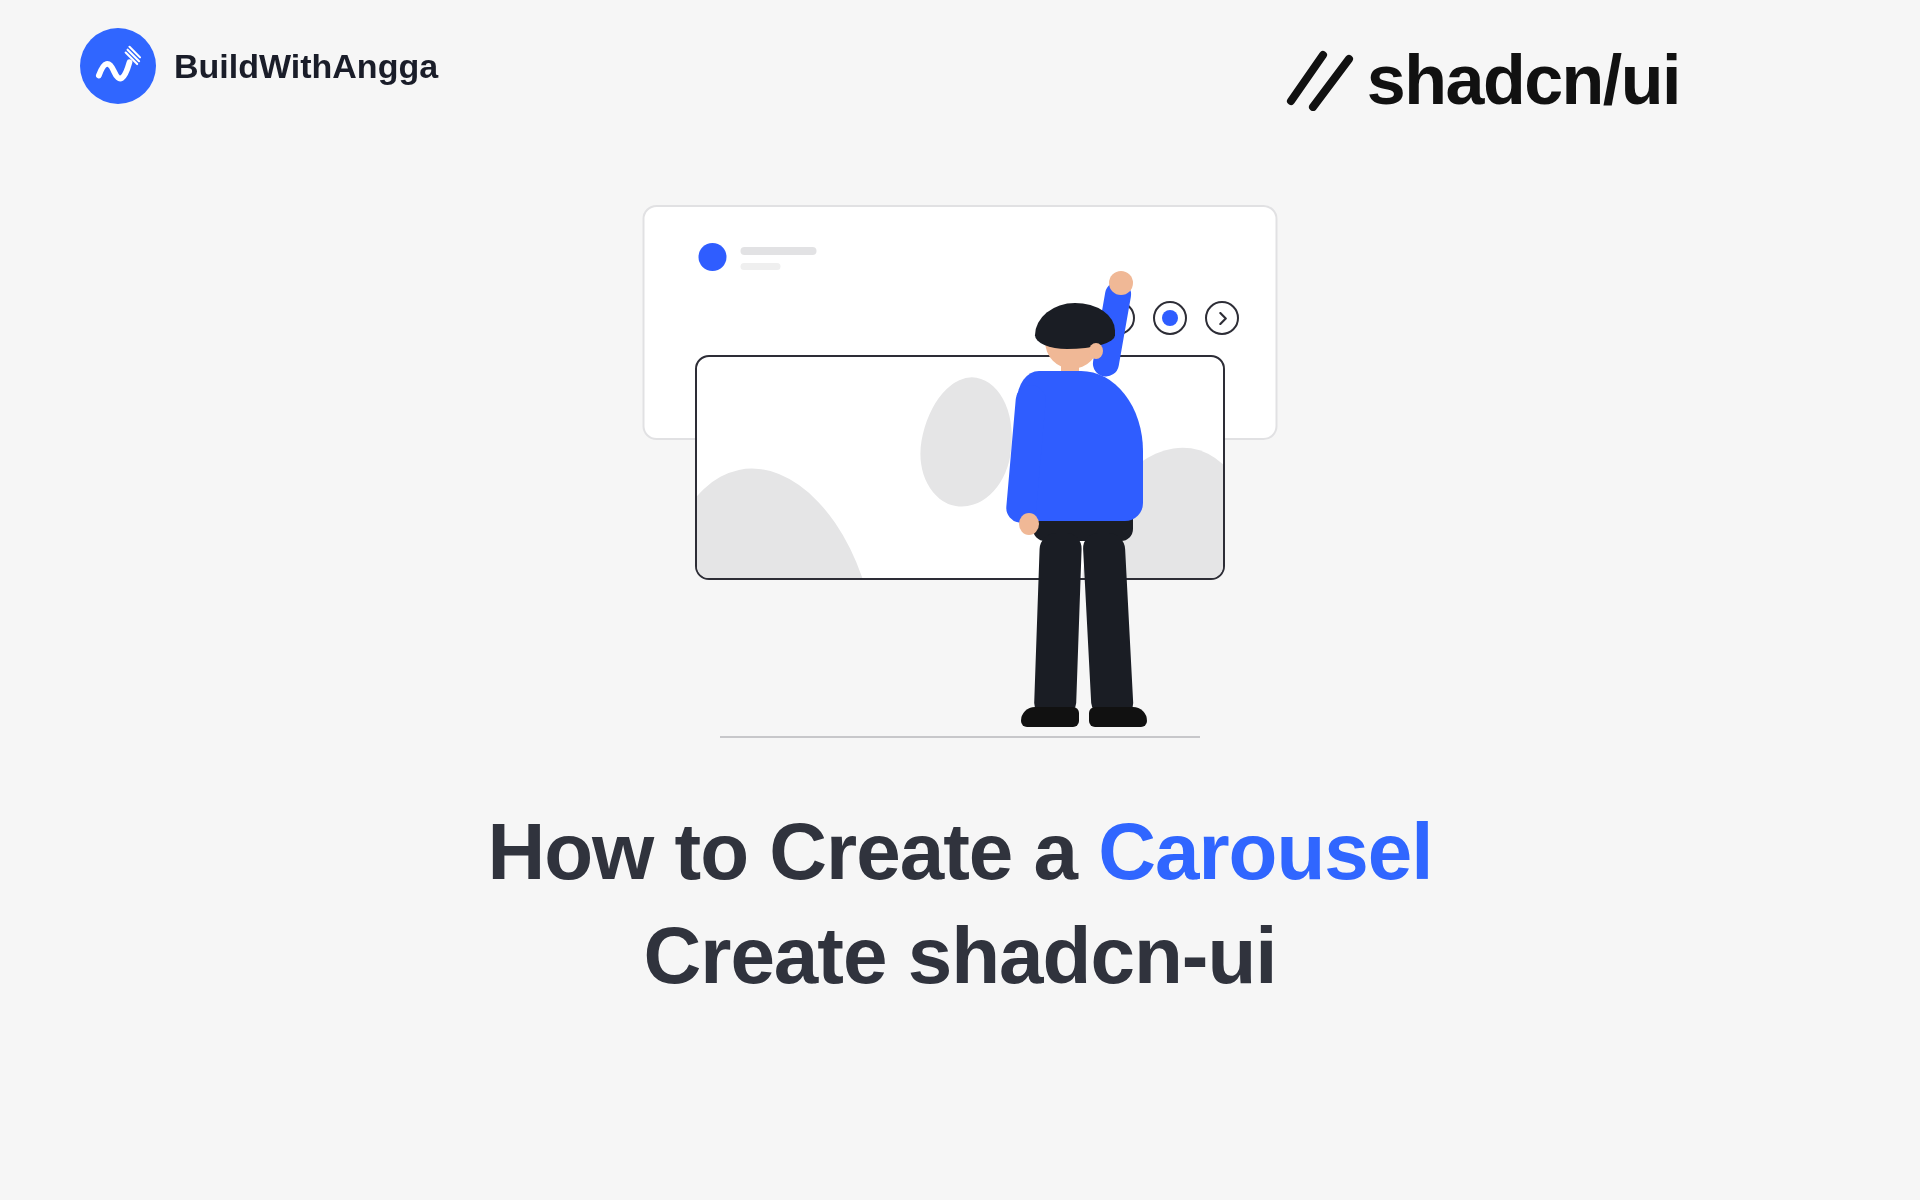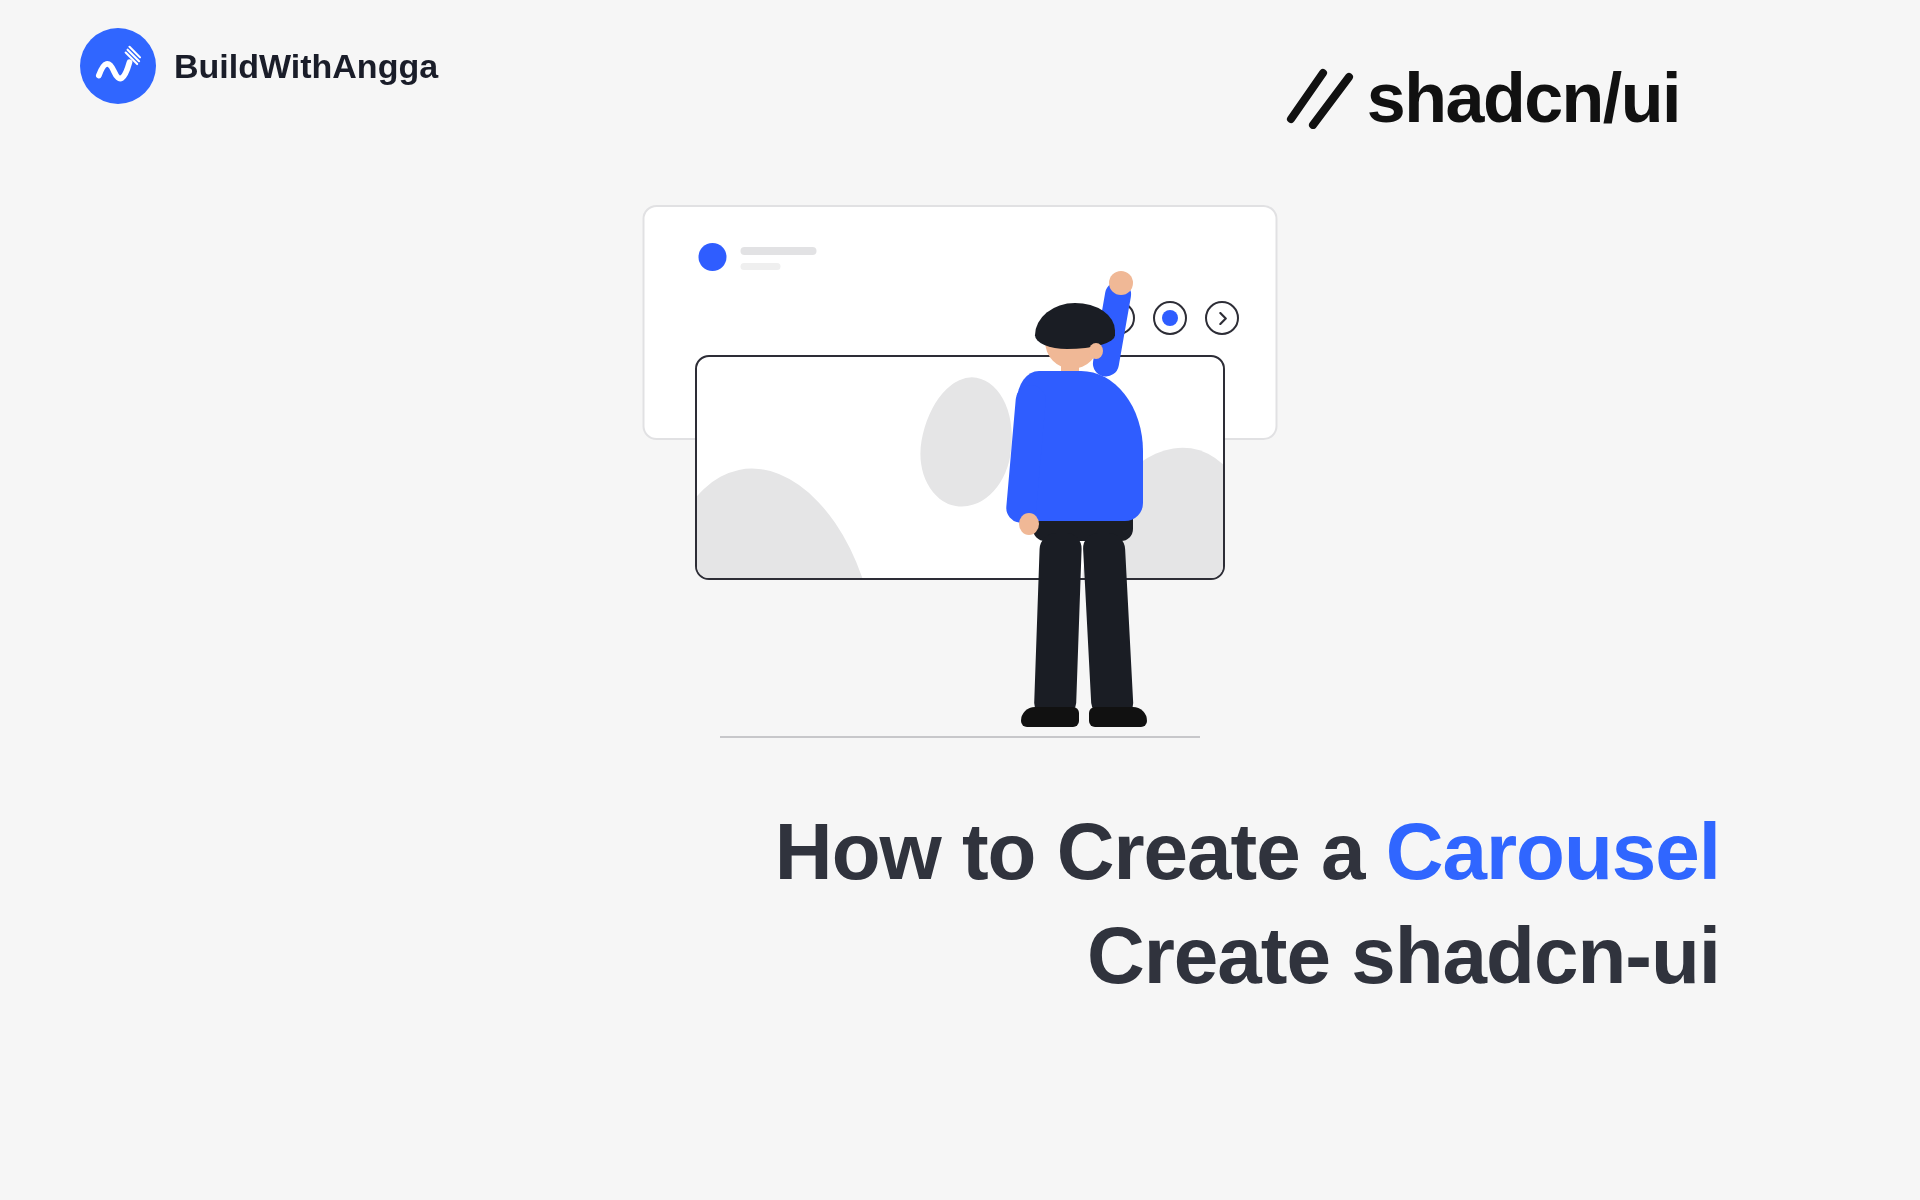--- a/index.html
+++ b/index.html
@@ -36,21 +36,20 @@
   }
 
   
   .shadcn-logo {
     position: absolute;
     top: 40px;
     right: 240px;
     display: flex;
     align-items: center;
     gap: 12px;
-    margin-top: 18px;
   }
   .shadcn-mark {
     width: 78px;
     height: 62px;
   }
   .shadcn-text {
     font-size: 70px;
     font-weight: 600;
     color: #111;
     letter-spacing: -1.5px;
@@ -195,21 +194,21 @@
     width: 480px;
     height: 2px;
     background: #c7c7ca;
   }
 
   
   .headline {
     position: absolute;
     left: 0; right: 0;
     top: 800px;
-    text-align: right;
+    text-align: center;
     font-weight: 800;
     color: #30333d;
     font-size: 80px;
     line-height: 1.3;
     letter-spacing: -1px;
     padding: 0 200px;
   }
   .headline .accent { color: #3066ff; }
 </style>
 </head>

